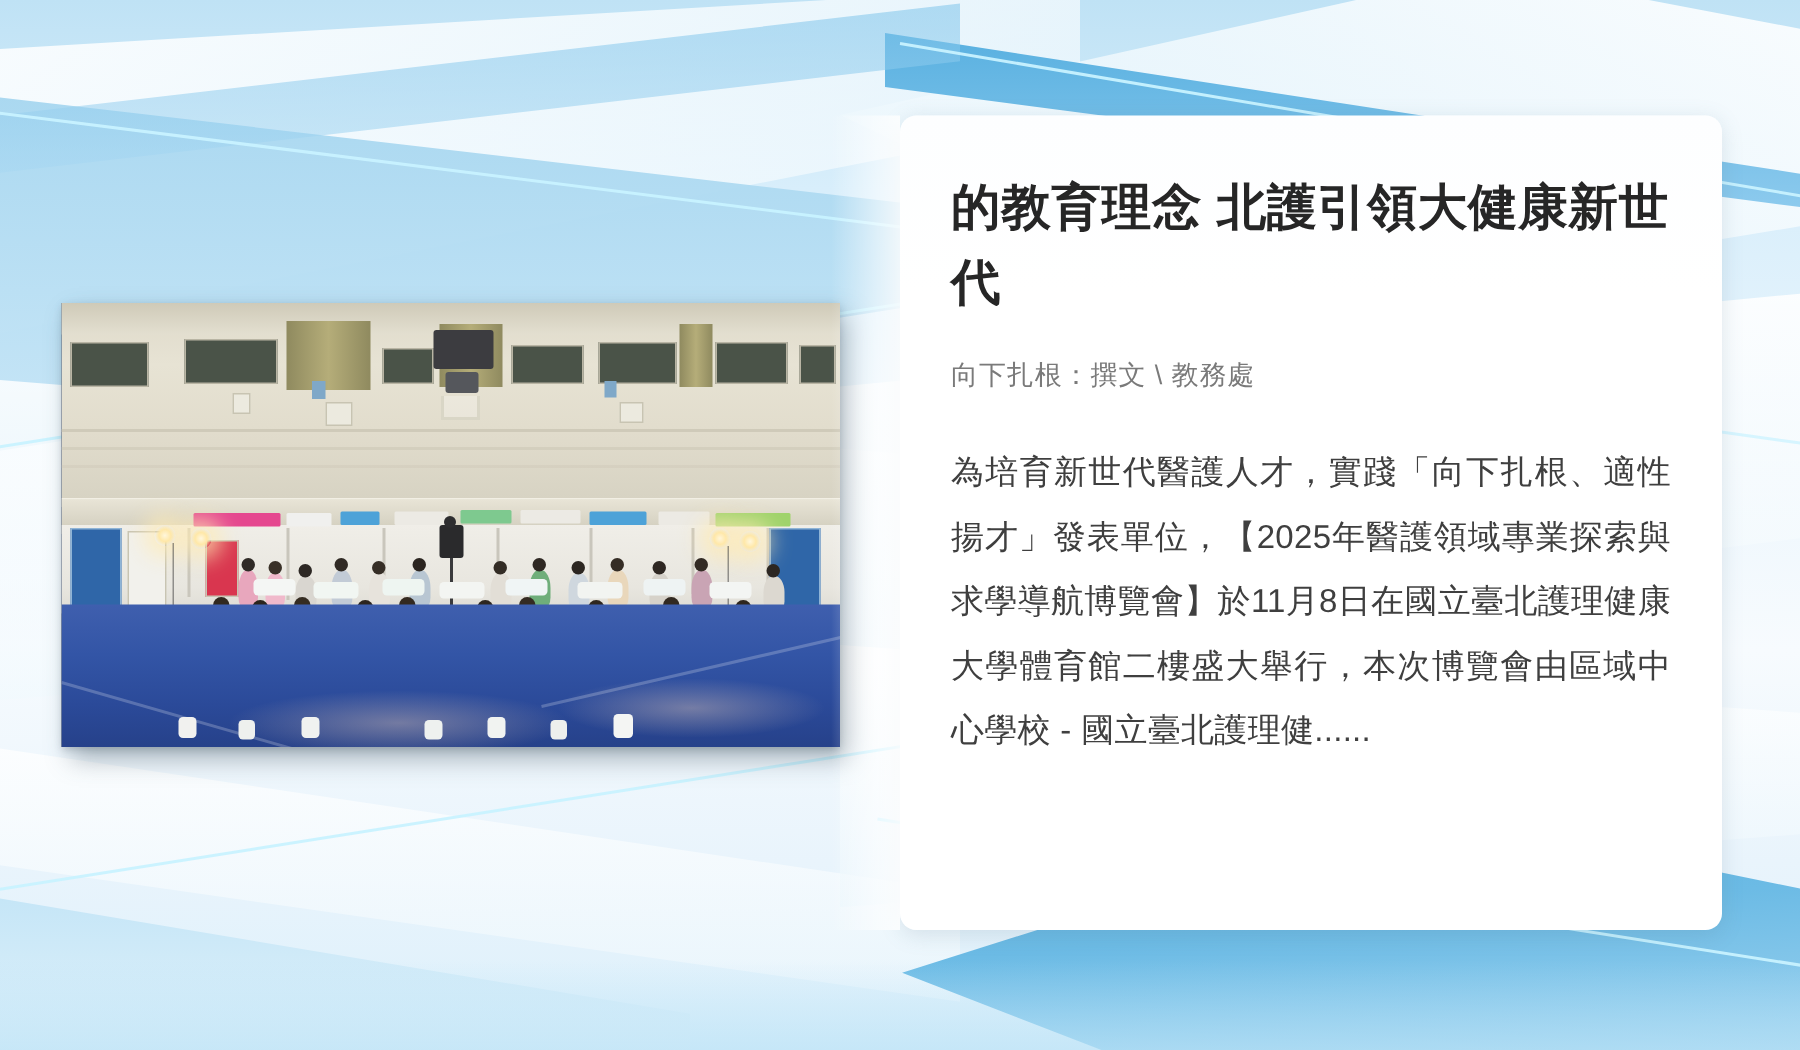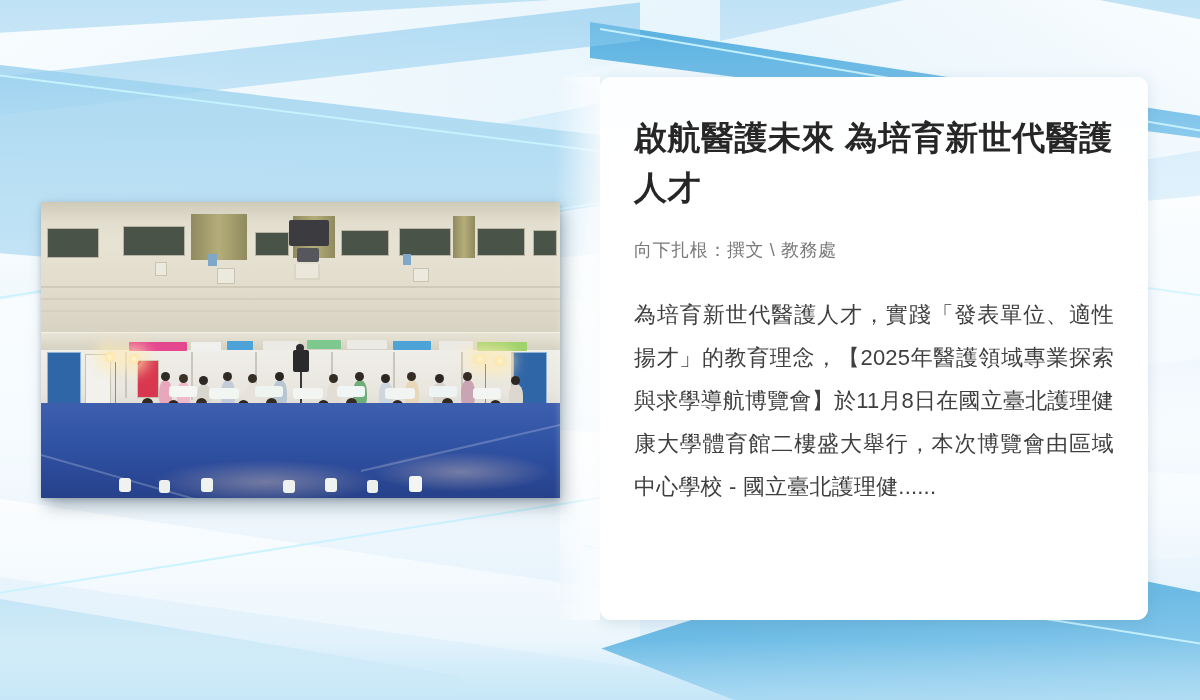--- a/index.html
+++ b/index.html
@@ -442,18 +442,18 @@
       <div class="sign" style="left:160px;top:276px;width:12px;height:14px;background:#f0f2f0;"></div>
       <div class="sign" style="left:242px;top:278px;width:12px;height:13px;background:#eef1ef;"></div>
       <div class="sign" style="left:284px;top:276px;width:12px;height:14px;background:#f1f3f1;"></div>
       <div class="sign" style="left:326px;top:278px;width:11px;height:13px;background:#edefed;"></div>
       <div class="sign" style="left:368px;top:274px;width:13px;height:16px;background:#f4f5f3;"></div>
 
     </div>
   </div>
 
   <div id="card">
-    <h1 id="title">啟航醫護未來 為培育新世代醫護人才</h1>
+    <h1 id="title">的教育理念 北護引領大健康新世代</h1>
     <div id="byline">向下扎根：撰文 \ 教務處</div>
-    <p id="excerpt">為培育新世代醫護人才，實踐「發表單位、適性揚才」的教育理念，【2025年醫護領域專業探索與求學導航博覽會】於11月8日在國立臺北護理健康大學體育館二樓盛大舉行，本次博覽會由區域中心學校 - 國立臺北護理健......</p>
+    <p id="excerpt">為培育新世代醫護人才，實踐「向下扎根、適性揚才」發表單位，【2025年醫護領域專業探索與求學導航博覽會】於11月8日在國立臺北護理健康大學體育館二樓盛大舉行，本次博覽會由區域中心學校 - 國立臺北護理健......</p>
   </div>
 
 </div>
 
 </body></html>

